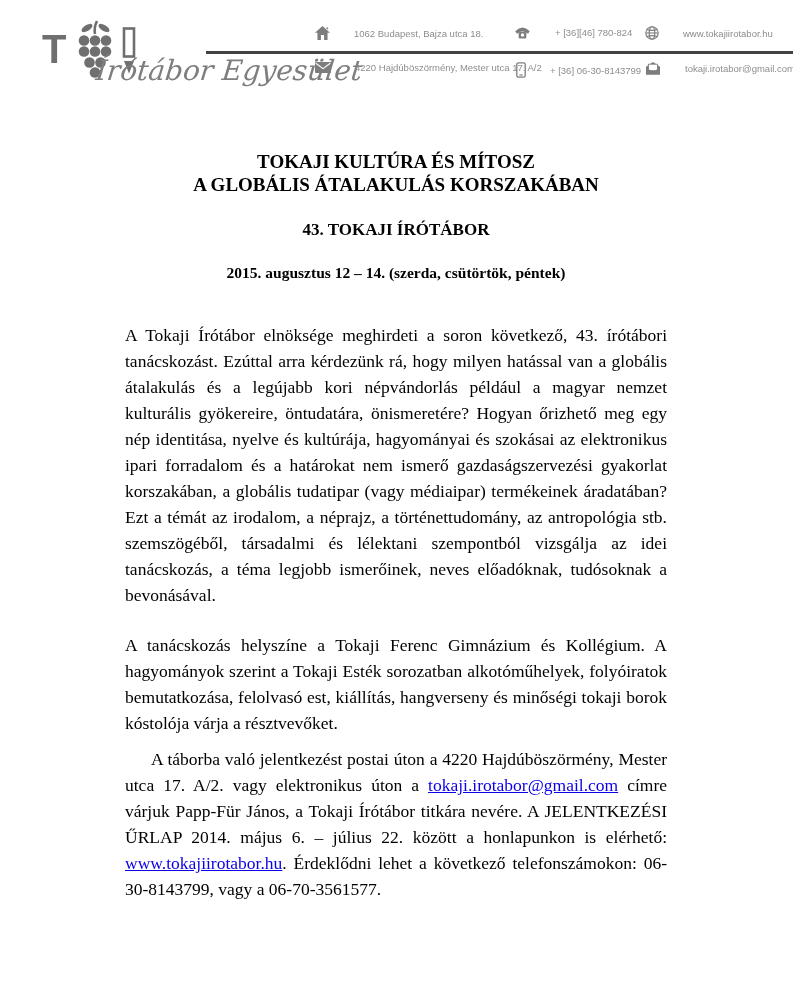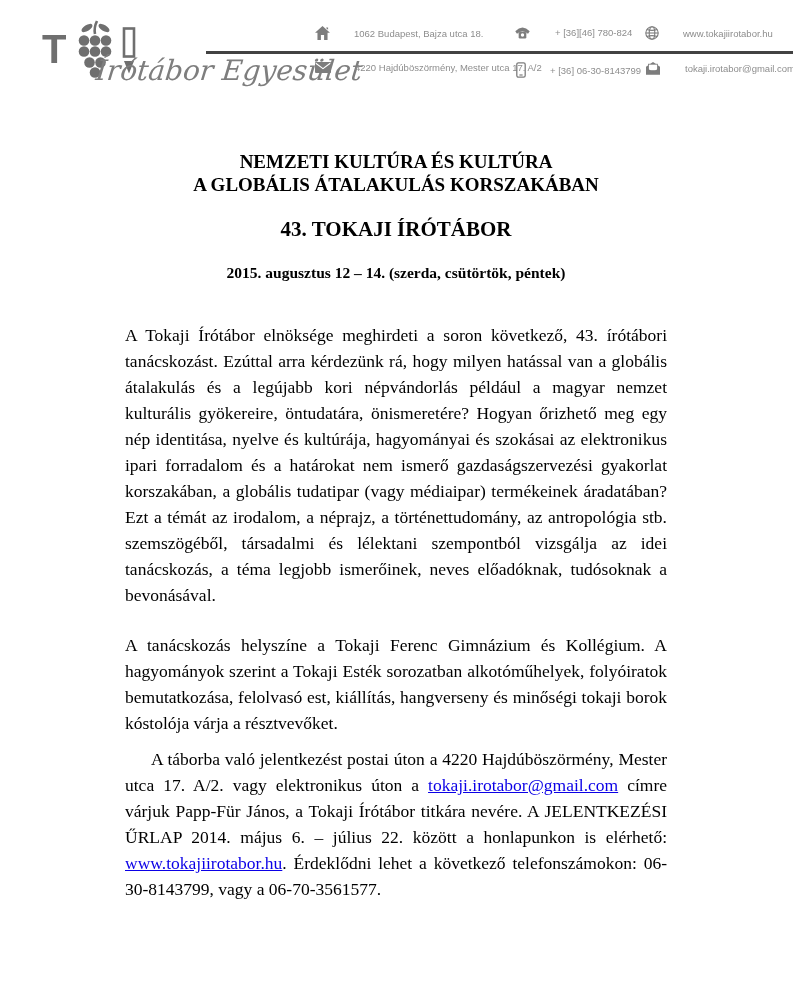--- a/index.html
+++ b/index.html
@@ -25,21 +25,21 @@
   .r1c1{left:315px;top:26px;}
   .r1c2{left:514px;top:26px;}
   .r1c3{left:645px;top:26px;}
   .r2c1{left:315px;top:62px;}
   .r2c2{left:516px;top:62px;justify-content:space-between;}
   .r2c3{left:645px;top:62px;}
 
   
   .doc{position:absolute;left:115px;top:150px;width:562px;color:#000;}
   .title-line{text-align:center;font-weight:bold;font-size:19px;line-height:23px;}
-  .subtitle{text-align:center;font-weight:bold;font-size:21px;line-height:23px;margin-top:22px;}
+  .subtitle{text-align:center;font-weight:bold;font-size:17px;line-height:23px;margin-top:22px;}
   .dateline{text-align:center;font-weight:bold;font-size:15.5px;line-height:19px;margin-top:22px;}
   .para{font-size:17.5px;line-height:26px;text-align:justify;margin:10px;hyphens:none;}
   .p1{margin-top:40px;}
   .p2{margin-top:24px;}
   .p3{text-indent:26px;font-family:Liberation Serif, serif;}
   .doc-link{color:#0b00e6;text-decoration:underline;cursor:pointer;}
   .signature{margin-top:24px;font-size:17.5px;line-height:26px;text-align:right;}
 </style>
 </head>
 <body>
@@ -126,21 +126,21 @@
       <svg width="16" height="13" viewBox="0 0 16 13">
         <path d="M1 4.8 L8 0 L15 4.8 V12.5 H1 Z" fill="#7d7d7d"></path>
         <rect x="3.5" y="2.2" width="9" height="6.5" fill="#ffffff" stroke="#7d7d7d" stroke-width="0.8"></rect>
         <path d="M1 5.2 L8 10.2 L15 5.2 V12.5 H1 Z" fill="#7d7d7d"></path>
       </svg>
       <span>tokaji.irotabor@gmail.com</span>
     </div>
   </header>
 
   <main class="doc">
-    <div class="title-line">NEMZETI KULTÚRA ÉS KULTÚRA</div>
+    <div class="title-line">TOKAJI KULTÚRA ÉS MÍTOSZ</div>
     <div class="title-line">A GLOBÁLIS ÁTALAKULÁS KORSZAKÁBAN</div>
 
     <div class="subtitle">43. TOKAJI ÍRÓTÁBOR</div>
 
     <div class="dateline">2015. augusztus 12 – 14. (szerda, csütörtök, péntek)</div>
 
     <p class="para p1">A Tokaji Írótábor elnöksége meghirdeti a soron következő, 43. írótábori tanácskozást. Ezúttal arra kérdezünk rá, hogy milyen hatással van a globális átalakulás és a legújabb kori népvándorlás például a magyar nemzet kulturális gyökereire, öntudatára, önismeretére? Hogyan őrizhető meg egy nép identitása, nyelve és kultúrája, hagyományai és szokásai az elektronikus ipari forradalom és a határokat nem ismerő gazdaságszervezési gyakorlat korszakában, a globális tudatipar (vagy médiaipar) termékeinek áradatában? Ezt a témát az irodalom, a néprajz, a történettudomány, az antropológia stb. szemszögéből, társadalmi és lélektani szempontból vizsgálja az idei tanácskozás, a téma legjobb ismerőinek, neves előadóknak, tudósoknak a bevonásával.</p>
 
     <p class="para p2">A tanácskozás helyszíne a Tokaji Ferenc Gimnázium és Kollégium. A hagyományok szerint a Tokaji Esték sorozatban alkotóműhelyek, folyóiratok bemutatkozása, felolvasó est, kiállítás, hangverseny és minőségi tokaji borok kóstolója várja a résztvevőket.</p>
 

